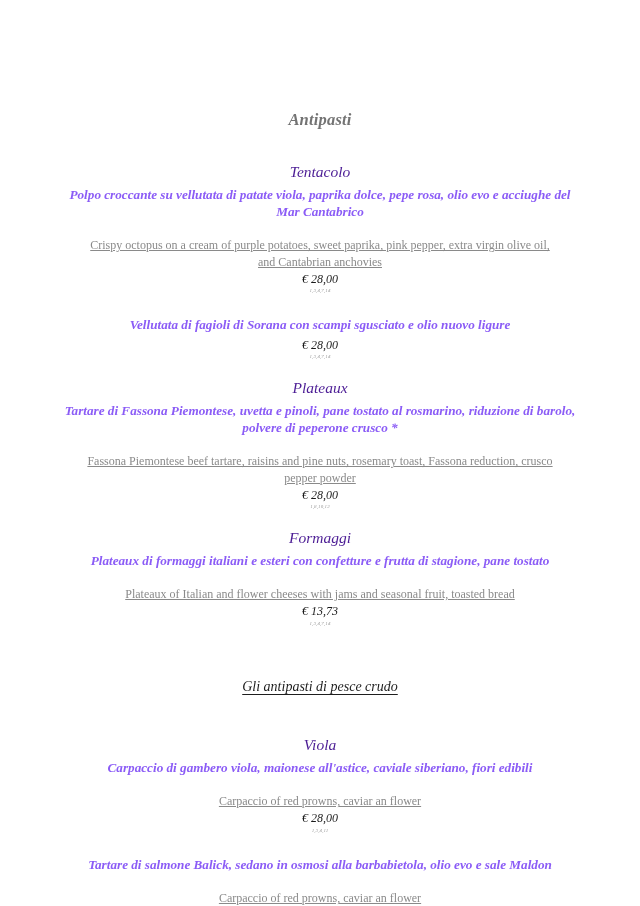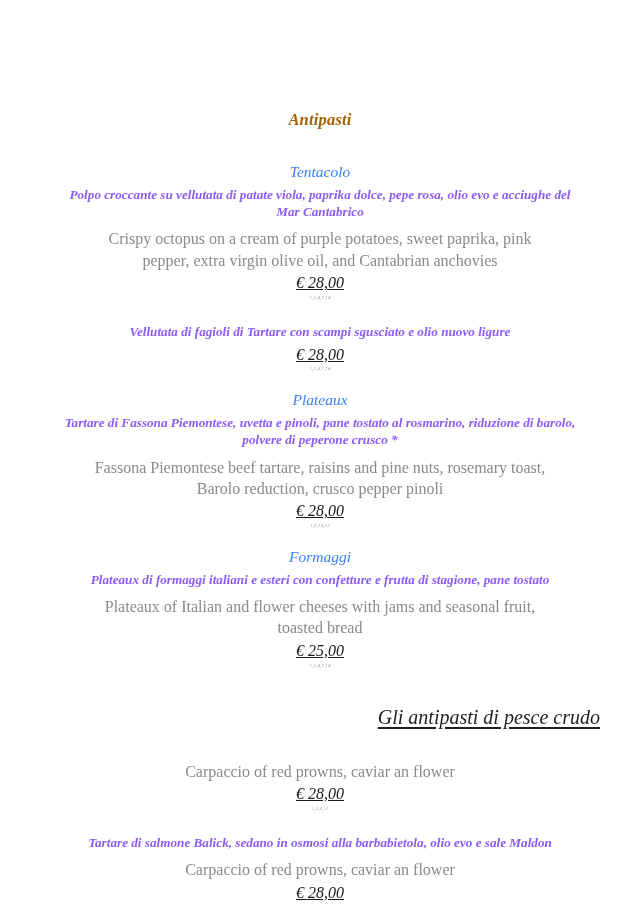--- a/index.html
+++ b/index.html
@@ -24,89 +24,89 @@
     position: relative;
   }
 
   
   .section-title {
     text-align: center;
     font-style: italic;
     font-weight: 700;
     font-size: 16.5px;
     letter-spacing: 0.2px;
-    color: #a16207;
+    color: #737373;
     padding-top: 100px;
     line-height: 1.1;
   }
 
   
   .subsection-title {
-    text-align: right;
+    text-align: center;
     font-style: italic;
     font-weight: 400;
-    font-size: 20px;
+    font-size: 14px;
     color: #1e1e1e;
     text-decoration: underline;
     text-underline-offset: 3px;
-    margin: 0;
+    margin: 16px;
     padding-top: 36px;
     padding-bottom: 2px;
     line-height: 1.2;
   }
 
   
   .dish {
     text-align: center;
     margin: 0;
     padding-top: 18px;
   }
   .dish.first {
     padding-top: 22px;
   }
 
   .dish-name {
     font-style: italic;
     font-weight: 400;
     font-size: 15.5px;
-    color: #3b82f6;
+    color: #4c1d95;
     line-height: 1.25;
     margin: 0 0 2px 0;
     font-family: Liberation Serif, serif;
   }
 
   .dish-desc-it {
     font-style: italic;
     font-weight: 700;
     font-size: 13.2px;
     color: #8b5cf6;
     line-height: 1.32;
     margin: 4px auto;
     max-width: 520px;
   }
 
   .dish-desc-en {
     font-style: normal;
     font-weight: 400;
-    font-size: 16px;
+    font-size: 12px;
     color: #8a8a8a;
     line-height: 1.34;
-    margin: 8px auto 0 auto;
+    margin: 17px auto 0 auto;
     max-width: 470px;
+    text-decoration: underline;
   }
 
   .dish-price {
     font-style: italic;
     font-weight: 400;
-    font-size: 16px;
+    font-size: 12px;
     color: #1a1a1a;
     line-height: 1.3;
     margin: 2px 0 0 0;
     font-variant-numeric: oldstyle-nums;
-    text-decoration: underline;
   }
 
   .dish-allergens {
     font-style: italic;
     font-weight: 400;
     font-size: 5px;
     color: #9a9a9a;
     line-height: 1.2;
     margin: 1px 0 0 0;
     letter-spacing: 0.1px;
@@ -123,48 +123,50 @@
 
     <div class="dish first">
       <div class="dish-name">Tentacolo</div>
       <div class="dish-desc-it">Polpo croccante su vellutata di patate viola, paprika dolce, pepe rosa, olio evo e acciughe del Mar Cantabrico</div>
       <div class="dish-desc-en">Crispy octopus on a cream of purple potatoes, sweet paprika, pink pepper, extra virgin olive oil, and Cantabrian anchovies</div>
       <div class="dish-price">€ 28,00</div>
       <div class="dish-allergens">1,3,4,7,14</div>
     </div>
 
     <div class="dish">
-      <div class="dish-desc-it">Vellutata di fagioli di Tartare con scampi sgusciato e olio nuovo ligure</div>
+      <div class="dish-desc-it">Vellutata di fagioli di Sorana con scampi sgusciato e olio nuovo ligure</div>
       <div class="dish-price">€ 28,00</div>
       <div class="dish-allergens">1,3,4,7,14</div>
     </div>
 
     <div class="dish">
       <div class="dish-name">Plateaux</div>
       <div class="dish-desc-it">Tartare di Fassona Piemontese, uvetta e pinoli, pane tostato al rosmarino, riduzione di barolo, polvere di peperone crusco *</div>
-      <div class="dish-desc-en">Fassona Piemontese beef tartare, raisins and pine nuts, rosemary toast, Barolo reduction, crusco pepper pinoli</div>
+      <div class="dish-desc-en">Fassona Piemontese beef tartare, raisins and pine nuts, rosemary toast, Fassona reduction, crusco pepper powder</div>
       <div class="dish-price">€ 28,00</div>
       <div class="dish-allergens">1,8,10,12</div>
     </div>
 
     <div class="dish">
       <div class="dish-name">Formaggi</div>
       <div class="dish-desc-it">Plateaux di formaggi italiani e esteri con confetture e frutta di stagione, pane tostato</div>
       <div class="dish-desc-en">Plateaux of Italian and flower cheeses with jams and seasonal fruit, toasted bread</div>
-      <div class="dish-price">€ 25,00</div>
+      <div class="dish-price">€ 13,73</div>
       <div class="dish-allergens">1,3,4,7,14</div>
     </div>
 
   </div>
 
   <h2 class="subsection-title">Gli antipasti di pesce crudo</h2>
 
   <div class="dishes-list">
 
     <div class="dish first">
+      <div class="dish-name">Viola</div>
+      <div class="dish-desc-it">Carpaccio di gambero viola, maionese all'astice, caviale siberiano, fiori edibili</div>
       <div class="dish-desc-en">Carpaccio of red prowns, caviar an flower</div>
       <div class="dish-price">€ 28,00</div>
       <div class="dish-allergens">1,3,4,11</div>
     </div>
 
     <div class="dish">
       <div class="dish-desc-it">Tartare di salmone Balick, sedano in osmosi alla barbabietola, olio evo e sale Maldon</div>
       <div class="dish-desc-en">Carpaccio of red prowns, caviar an flower</div>
       <div class="dish-price">€ 28,00</div>
       <div class="dish-allergens">1,3,4,11</div>

